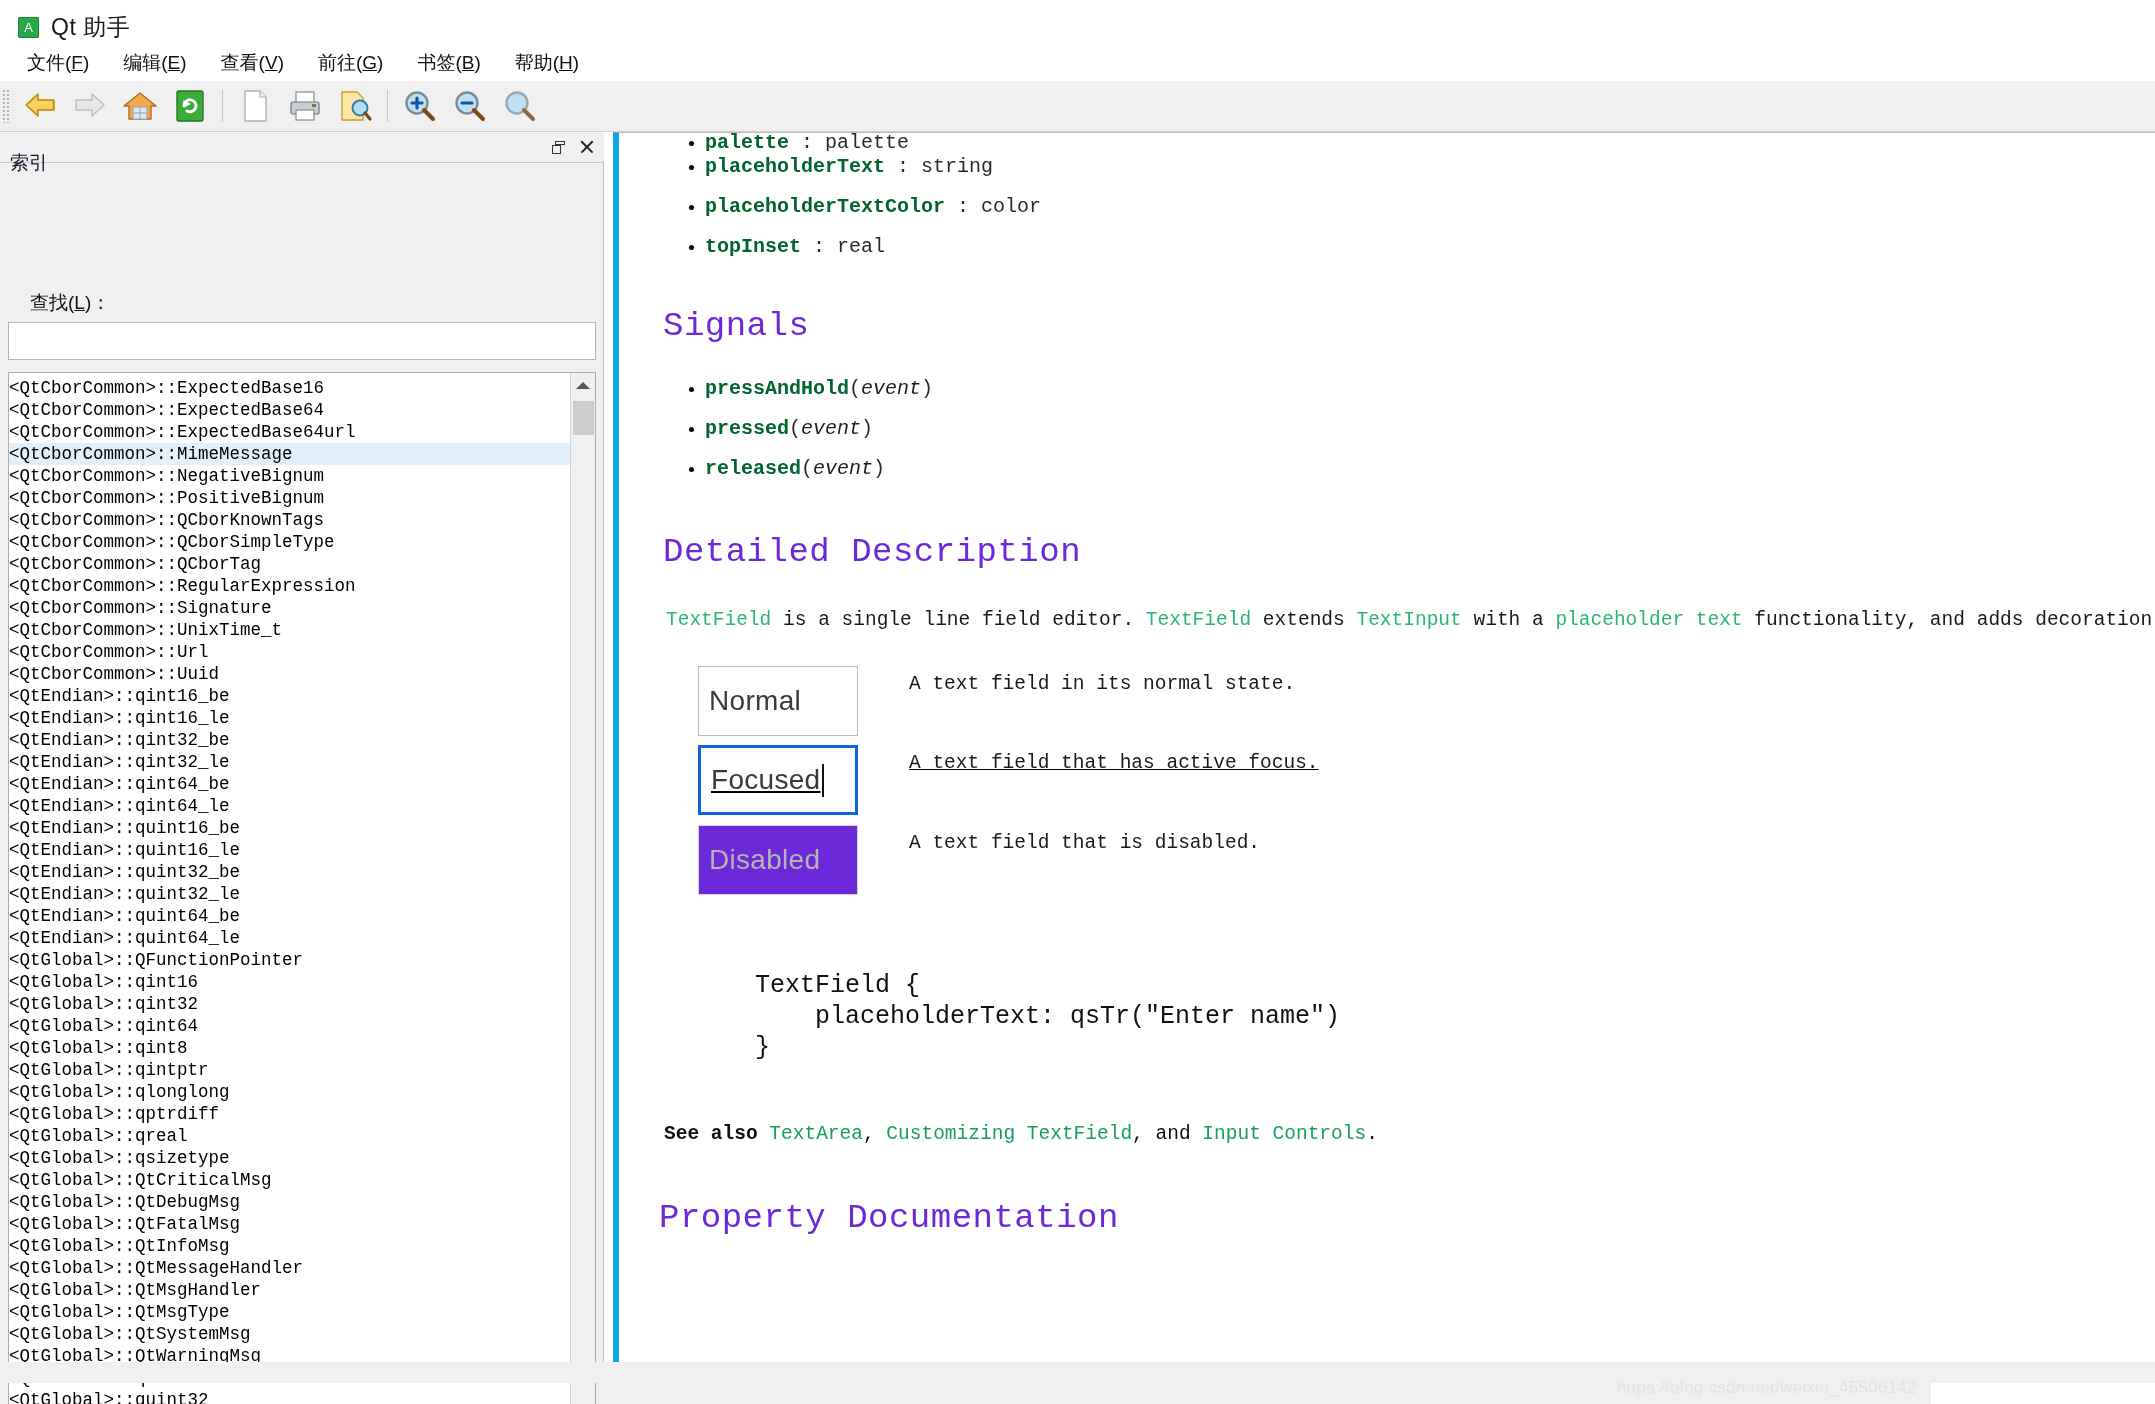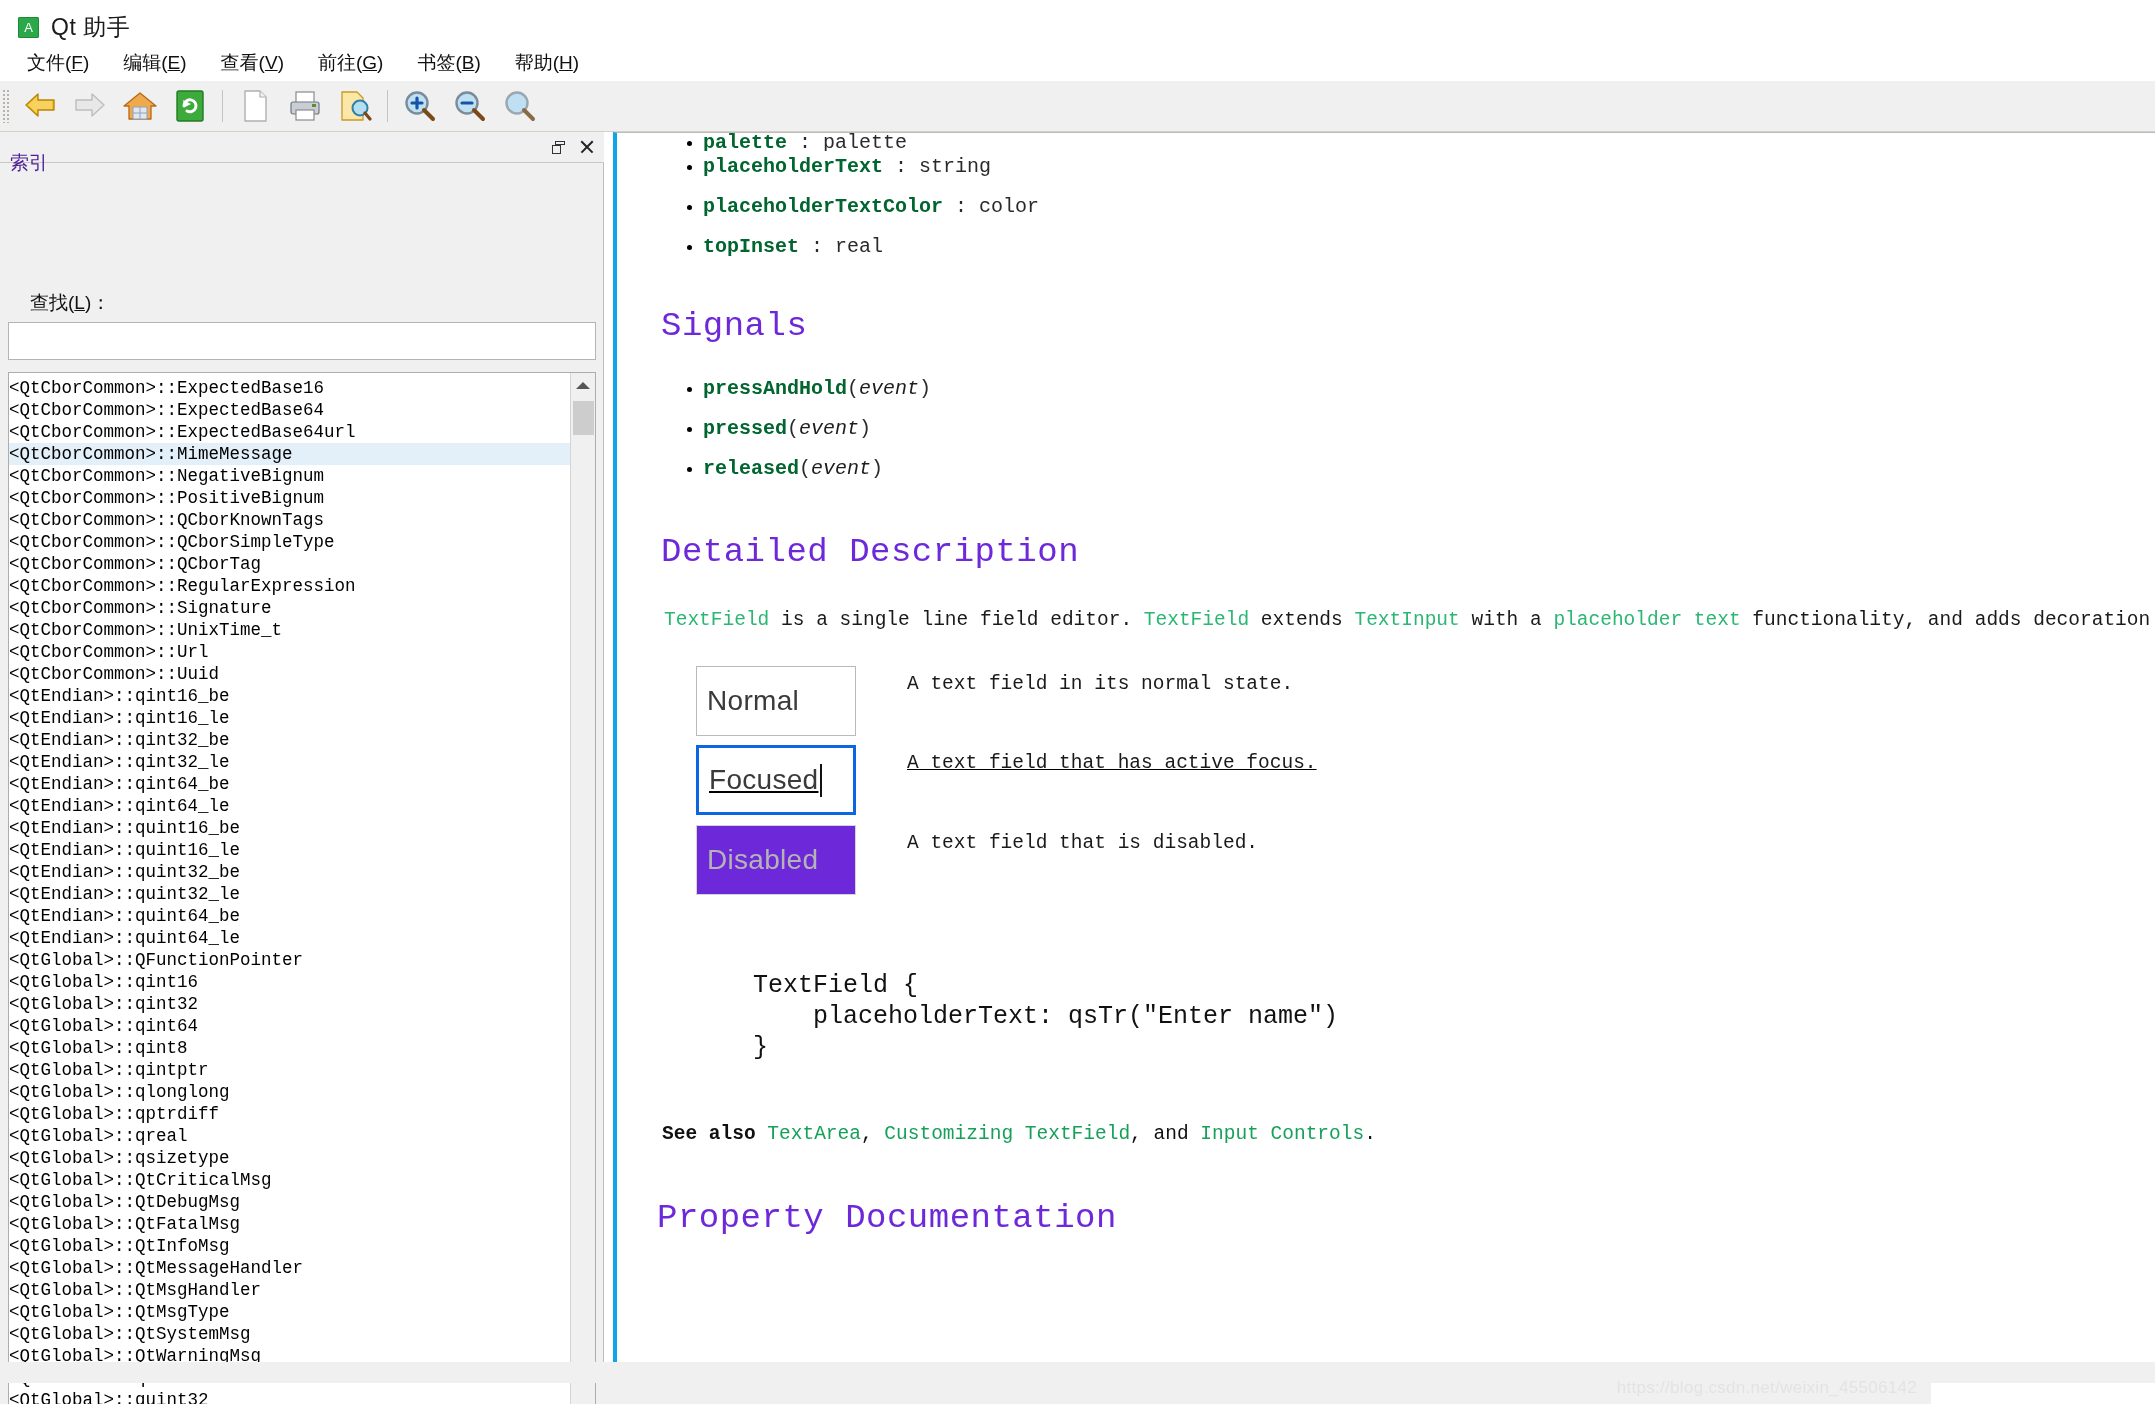--- a/index.html
+++ b/index.html
@@ -174,21 +174,21 @@
     height: 31px;
     background: #f0f0f0;
     display: flex;
     align-items: center;
     box-sizing: border-box;
     padding: 0 6px 0 10px;
     border-bottom: 1px solid #c8c8c8;
   }
   .dock-title {
     font-size: 19px;
-    color: #4c1d95;
+    color: #0f172a;
     flex: 1 1 auto;
     font-family: Liberation Sans, sans-serif;
     margin-top: 32px;
   }
   .dock-btn {
     width: 24px;
     height: 24px;
     display: flex;
     align-items: center;
     justify-content: center;
@@ -331,21 +331,21 @@
   
   .content-pane {
     position: absolute;
     left: 613px;
     top: 132px;
     width: 1542px;
     height: 1251px;
     background: #ffffff;
     box-sizing: border-box;
     border-top: 1px solid #bdbdbd;
-    border-left: 4px solid #0ea5e9;
+    border-left: 6px solid #0ea5e9;
     overflow: hidden;
   }
   .doc {
     position: relative;
     width: 1542px;
     padding: 0 0 0 40px;
     box-sizing: border-box;
     font-family: "Liberation Mono", monospace;
     color: #000000;
   }

